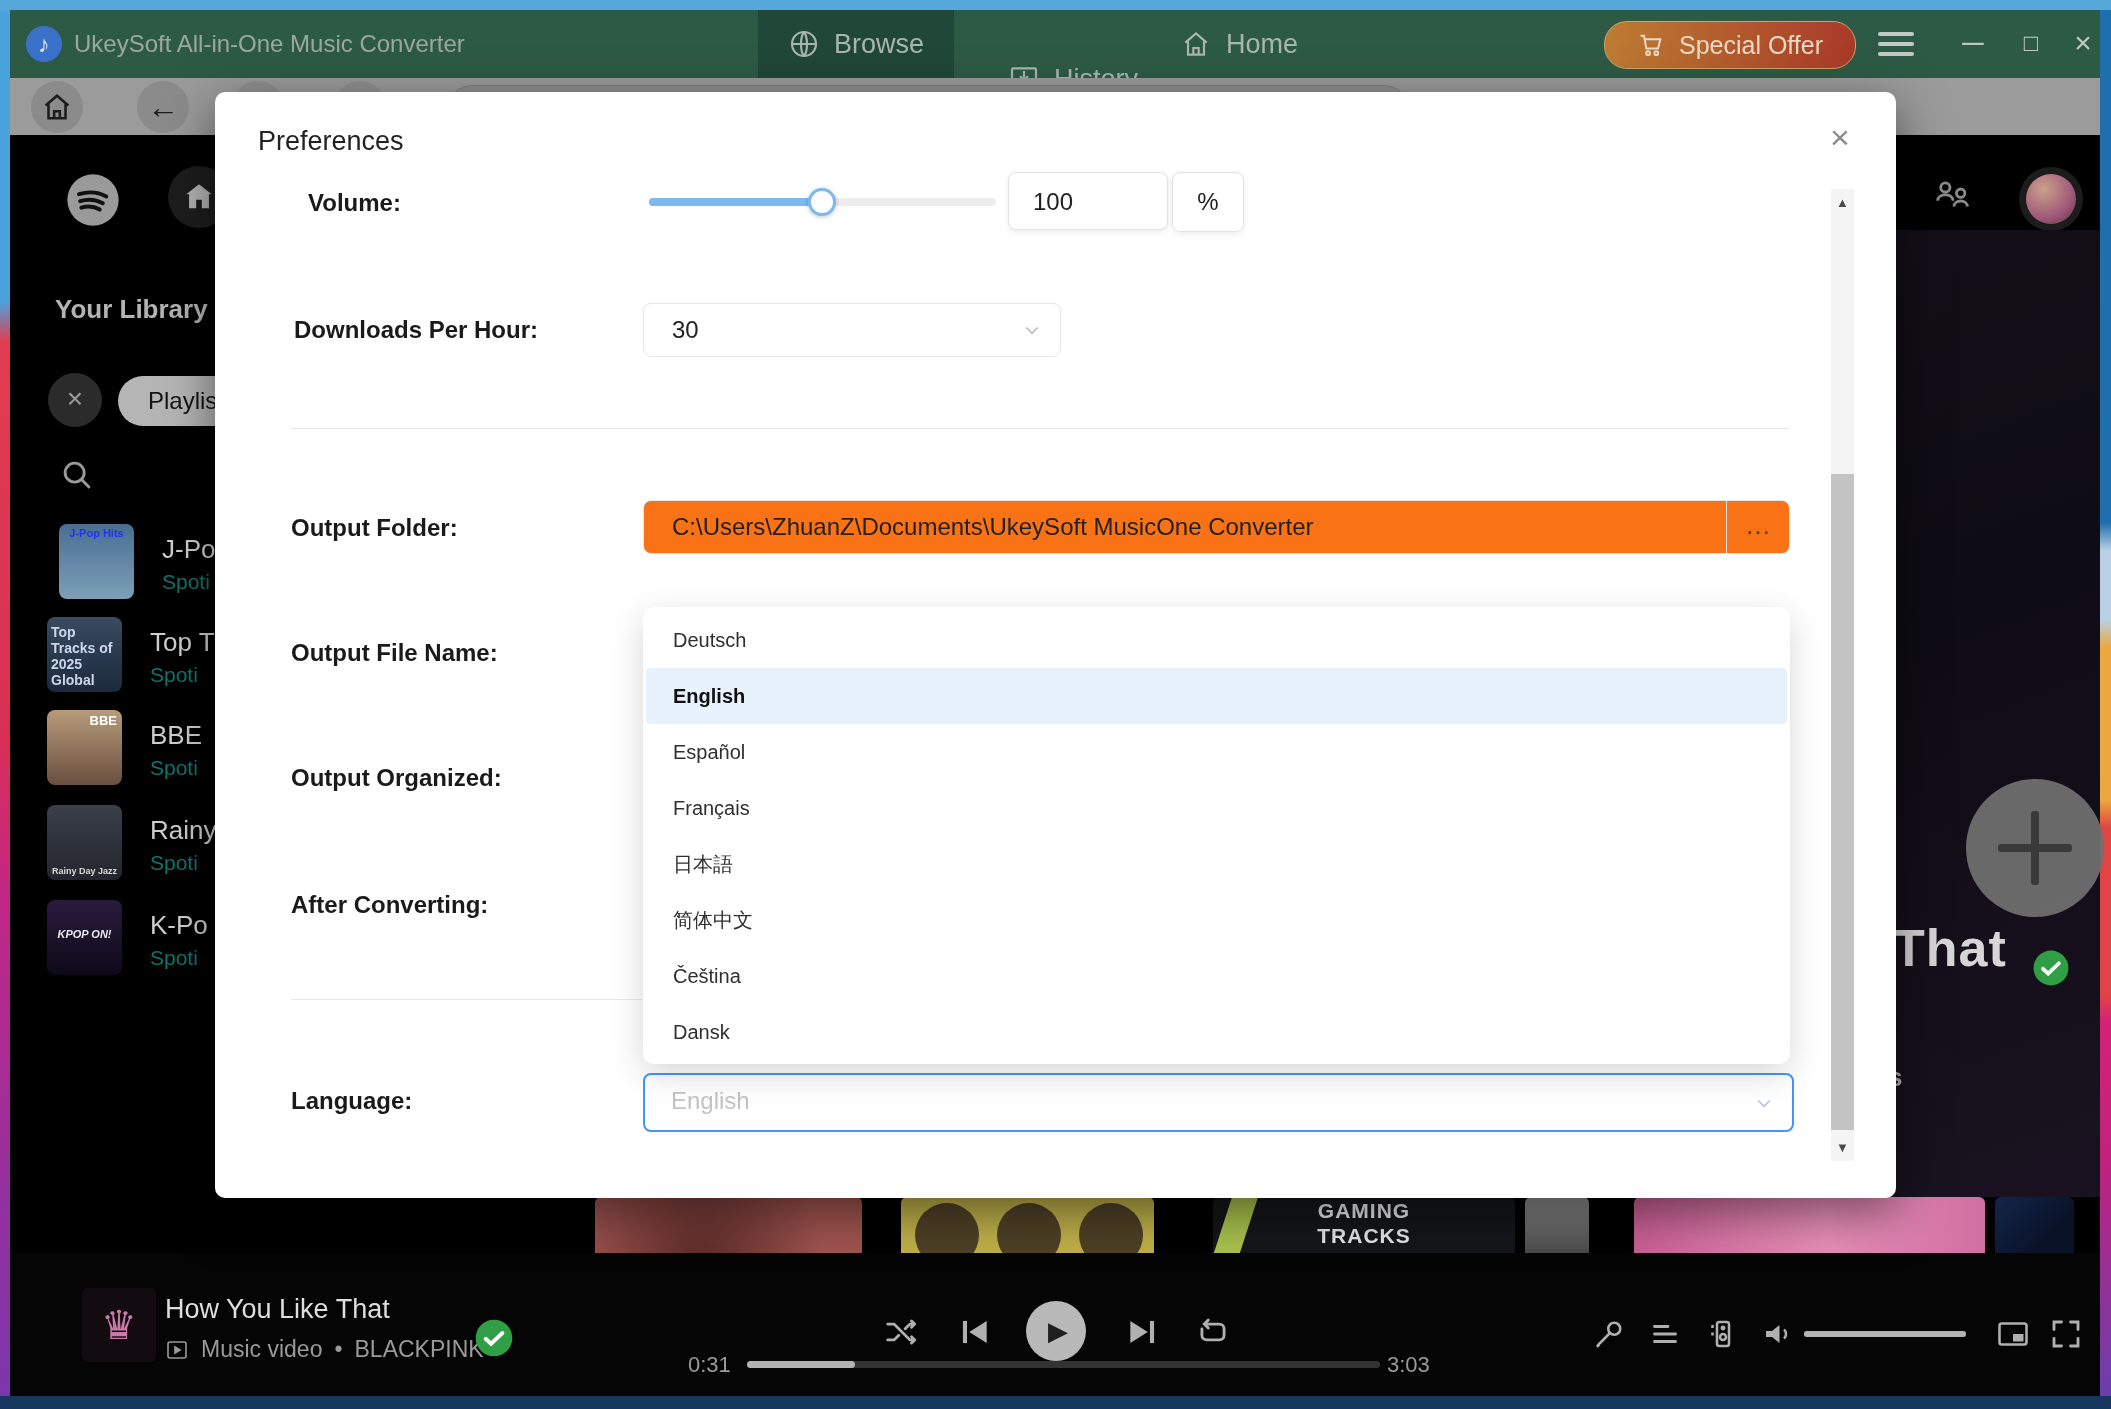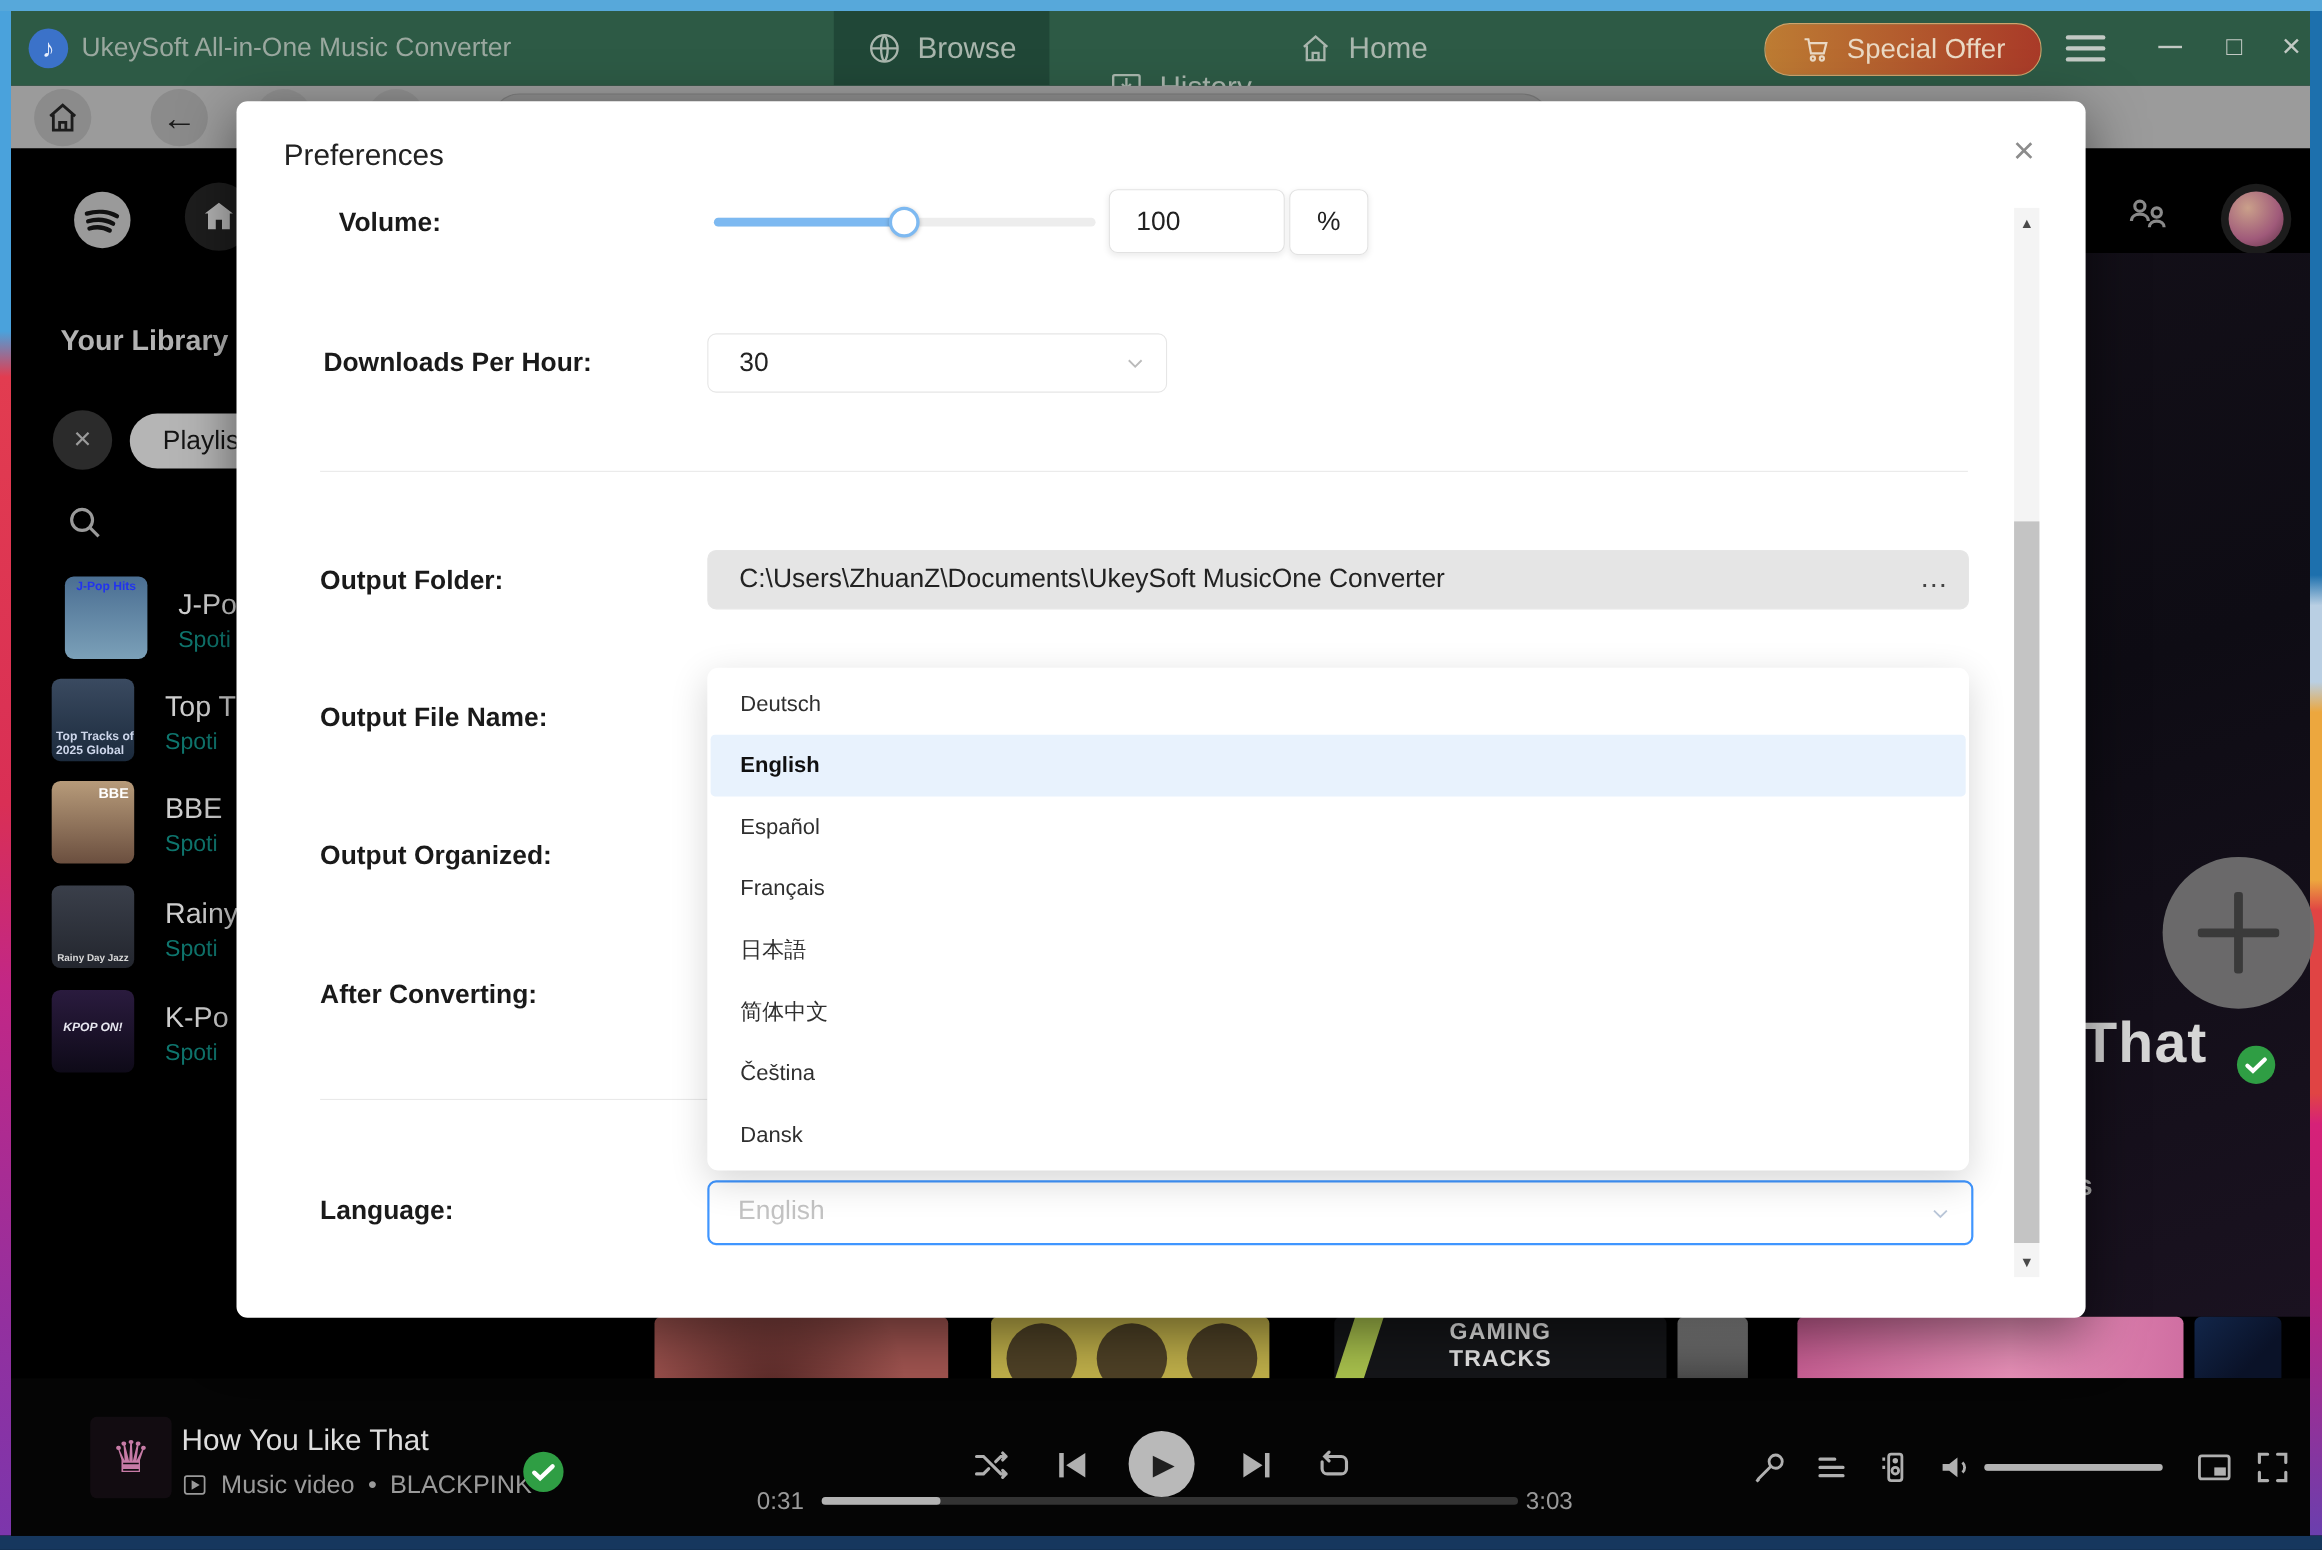--- a/index.html
+++ b/index.html
@@ -128,21 +128,21 @@
   .vol-input{left:1008px;top:172px;width:160px;height:58px;border:1px solid #e2e2e2;border-radius:8px;
     box-shadow:0 2px 6px rgba(0,0,0,.08);font-size:24px;color:#222;line-height:58px;padding-left:24px;box-sizing:border-box;}
   .pct-box{left:1172px;top:172px;width:70px;height:58px;border:1px solid #e2e2e2;border-radius:8px;
     box-shadow:0 2px 6px rgba(0,0,0,.08);font-size:24px;color:#222;line-height:58px;text-align:center;}
   .select{border:1px solid #e6e6e6;border-radius:8px;background:#fff;font-size:24px;color:#222;box-sizing:border-box;}
   .dph-select{left:643px;top:303px;width:418px;height:54px;line-height:52px;padding-left:28px;}
   .chev{position:absolute;right:18px;top:50%;transform:translateY(-50%);}
   .divider{height:1px;background:#e9e9e9;}
   .div1{left:291px;top:428px;width:1498px;}
   .div2{left:291px;top:999px;width:352px;}
-  .of-group{left:643px;top:500px;width:1147px;height:54px;border:1px solid #e6e6e6;border-radius:8px;background:#e5e5e5;display:flex;box-sizing:border-box;}
+  .of-group{left:643px;top:500px;width:1147px;height:54px;border:1px solid #e6e6e6;border-radius:8px;background:#f97316;display:flex;box-sizing:border-box;}
   .of-text{flex:1;font-size:24px;color:#222;line-height:52px;padding-left:28px;white-space:nowrap;overflow:hidden;}
   .of-more{width:62px;border-left:1px solid #e6e6e6;font-size:26px;color:#444;line-height:48px;text-align:center;}
   .lang-select{left:643px;top:1073px;width:1147px;height:55px;border:2px solid #4096ff;border-radius:8px;background:#fff;}
   .lang-ph{position:absolute;left:26px;top:0;line-height:51px;font-size:24px;color:#c3c3c3;}
 
   .dropdown{left:643px;top:607px;width:1147px;height:457px;background:#fff;border-radius:10px;
     box-shadow:0 10px 34px rgba(0,0,0,.16);padding-top:0;}
   .opt{position:absolute;left:3px;right:3px;height:56px;line-height:56px;padding-left:27px;
     font-size:20px;color:#2f2f2f;border-radius:4px;}
   .opt.sel{background:#e8f2fd;font-weight:700;color:#101010;}
@@ -262,21 +262,21 @@
 
 <div class="abs pl-row" style="top:524px;margin-left:12px;">
   <div class="abs pl-thumb" style="background:linear-gradient(180deg,#4a6e92,#7ba0b8);">
     <span class="art-label" style="top:3px;font-size:11px;color:#2233ee;">J-Pop Hits</span>
   </div>
   <div class="abs pl-title">J-Po</div>
   <div class="abs pl-sub">Spoti</div>
 </div>
 <div class="abs pl-row" style="top:617px;">
   <div class="abs pl-thumb" style="background:linear-gradient(180deg,#3a4a60,#1b2a3c);">
-    <span class="art-label" style="bottom:4px;font-size:11px;color:#cdd6ea;text-align:left;padding-left:4px;">Top Tracks of 2025 Global</span>
+    <span class="art-label" style="bottom:4px;font-size:14px;color:#cdd6ea;text-align:left;padding-left:4px;">Top Tracks of 2025 Global</span>
   </div>
   <div class="abs pl-title">Top T</div>
   <div class="abs pl-sub">Spoti</div>
 </div>
 <div class="abs pl-row" style="top:710px;">
   <div class="abs pl-thumb" style="background:linear-gradient(180deg,#b79b7a,#6b4f3f);">
     <span class="art-label" style="top:3px;font-size:13px;color:#fff;text-align:right;padding-right:5px;">BBE</span>
   </div>
   <div class="abs pl-title">BBE</div>
   <div class="abs pl-sub">Spoti</div>

